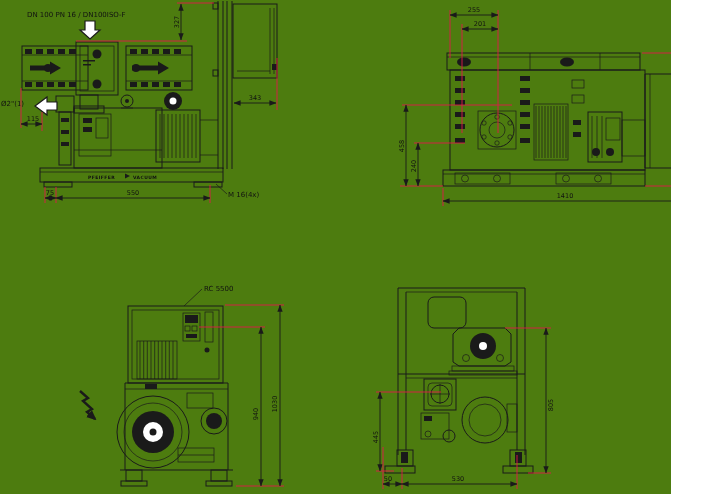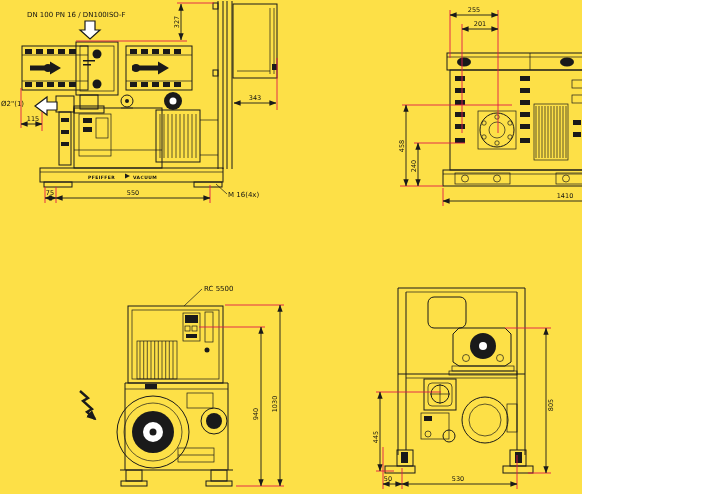--- a/index.html
+++ b/index.html
@@ -1,16 +1,16 @@
 <!DOCTYPE html>
 <html><head>
 <meta charset="utf-8">
 <style>
   html,body { margin:0; padding:0; background:#ffffff; }
-  .canvas { position:relative; width:582px; height:494px; background:#fde047; overflow:hidden; }
+  .canvas { position:relative; width:671px; height:494px; background:#4d7c0f; overflow:hidden; }
   svg { display:block; }
   svg text { font-family:"DejaVu Sans", sans-serif; fill:#111111; }
   .t  { font-size:7px; }
   .t6 { font-size:6.5px; }
   .brand { font-size:4.5px; font-weight:bold; letter-spacing:0.4px; }
   .ln  { stroke:#1a1a1a; fill:none; stroke-width:1; }
   .lnt { stroke:#1a1a1a; fill:none; stroke-width:0.7; }
   .fl  { fill:#1a1a1a; stroke:none; }
   .ext { stroke:#e0194a; stroke-width:0.9; fill:none; }
   .dim { stroke:#1a1a1a; stroke-width:0.9; fill:none;

